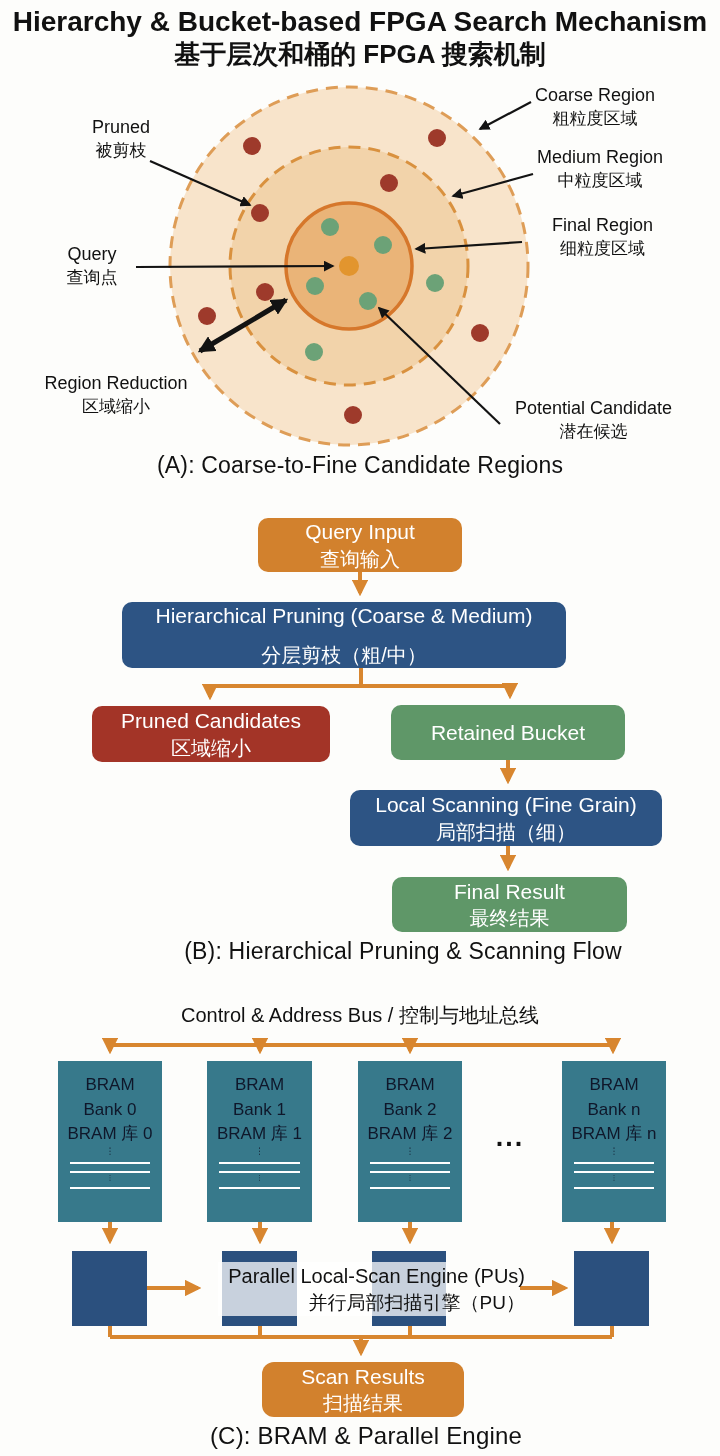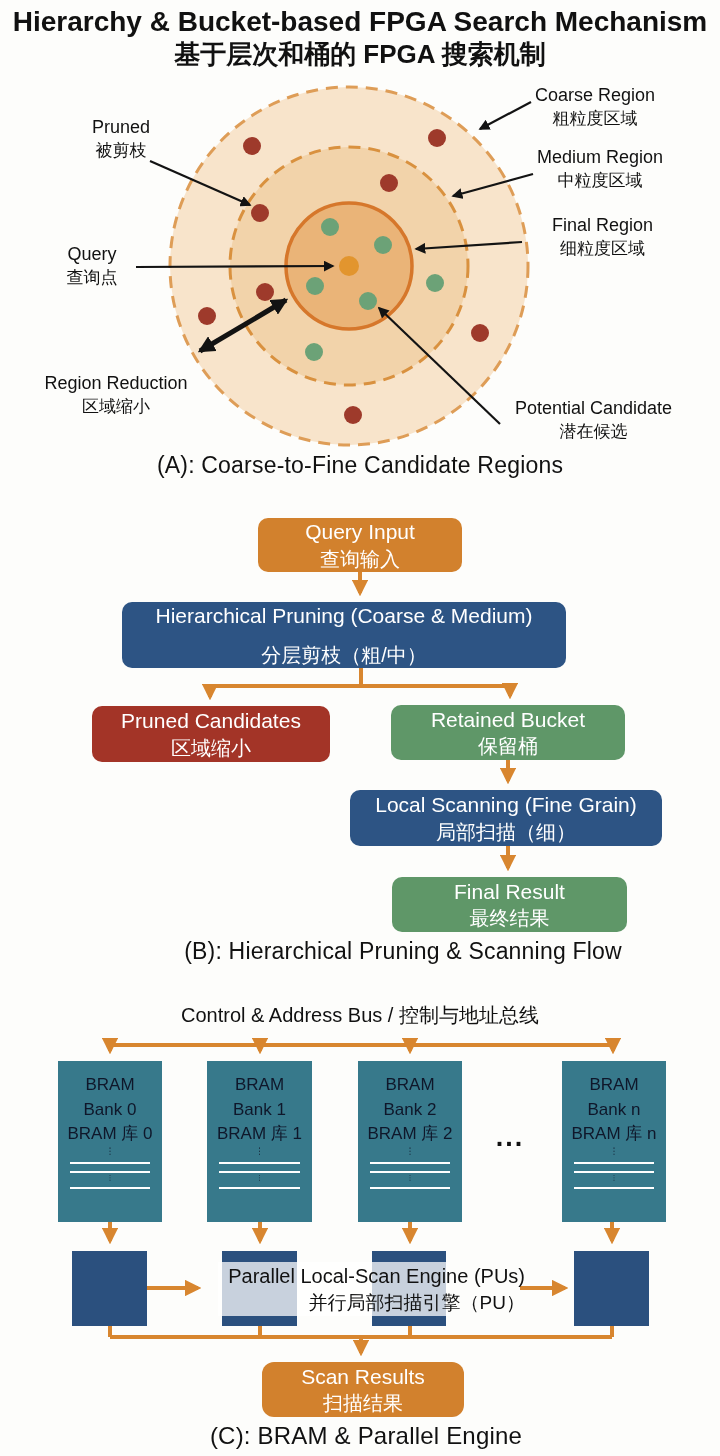--- a/index.html
+++ b/index.html
@@ -151,21 +151,20 @@
   <div class="node blue" style="left:122px;top:602px;width:444px;height:66px;gap:13px;">
     <div class="en">Hierarchical Pruning (Coarse &amp; Medium)</div>
     <div class="zh">分层剪枝（粗/中）</div>
   </div>
   <div class="node red" style="left:92px;top:706px;width:238px;height:56px;">
     <div class="en">Pruned Candidates</div>
     <div class="zh">区域缩小</div>
   </div>
   <div class="node green" style="left:391px;top:705px;width:234px;height:55px;">
     <div class="en">Retained Bucket</div>
-    <div class="zh">保留桶</div>
   </div>
   <div class="node blue" style="left:350px;top:790px;width:312px;height:56px;">
     <div class="en">Local Scanning (Fine Grain)</div>
     <div class="zh">局部扫描（细）</div>
   </div>
   <div class="node green" style="left:392px;top:877px;width:235px;height:55px;">
     <div class="en">Final Result</div>
     <div class="zh">最终结果</div>
   </div>
   <div class="abs cap" style="top:938px;padding-left:43px;">(B): Hierarchical Pruning &amp; Scanning Flow</div>

